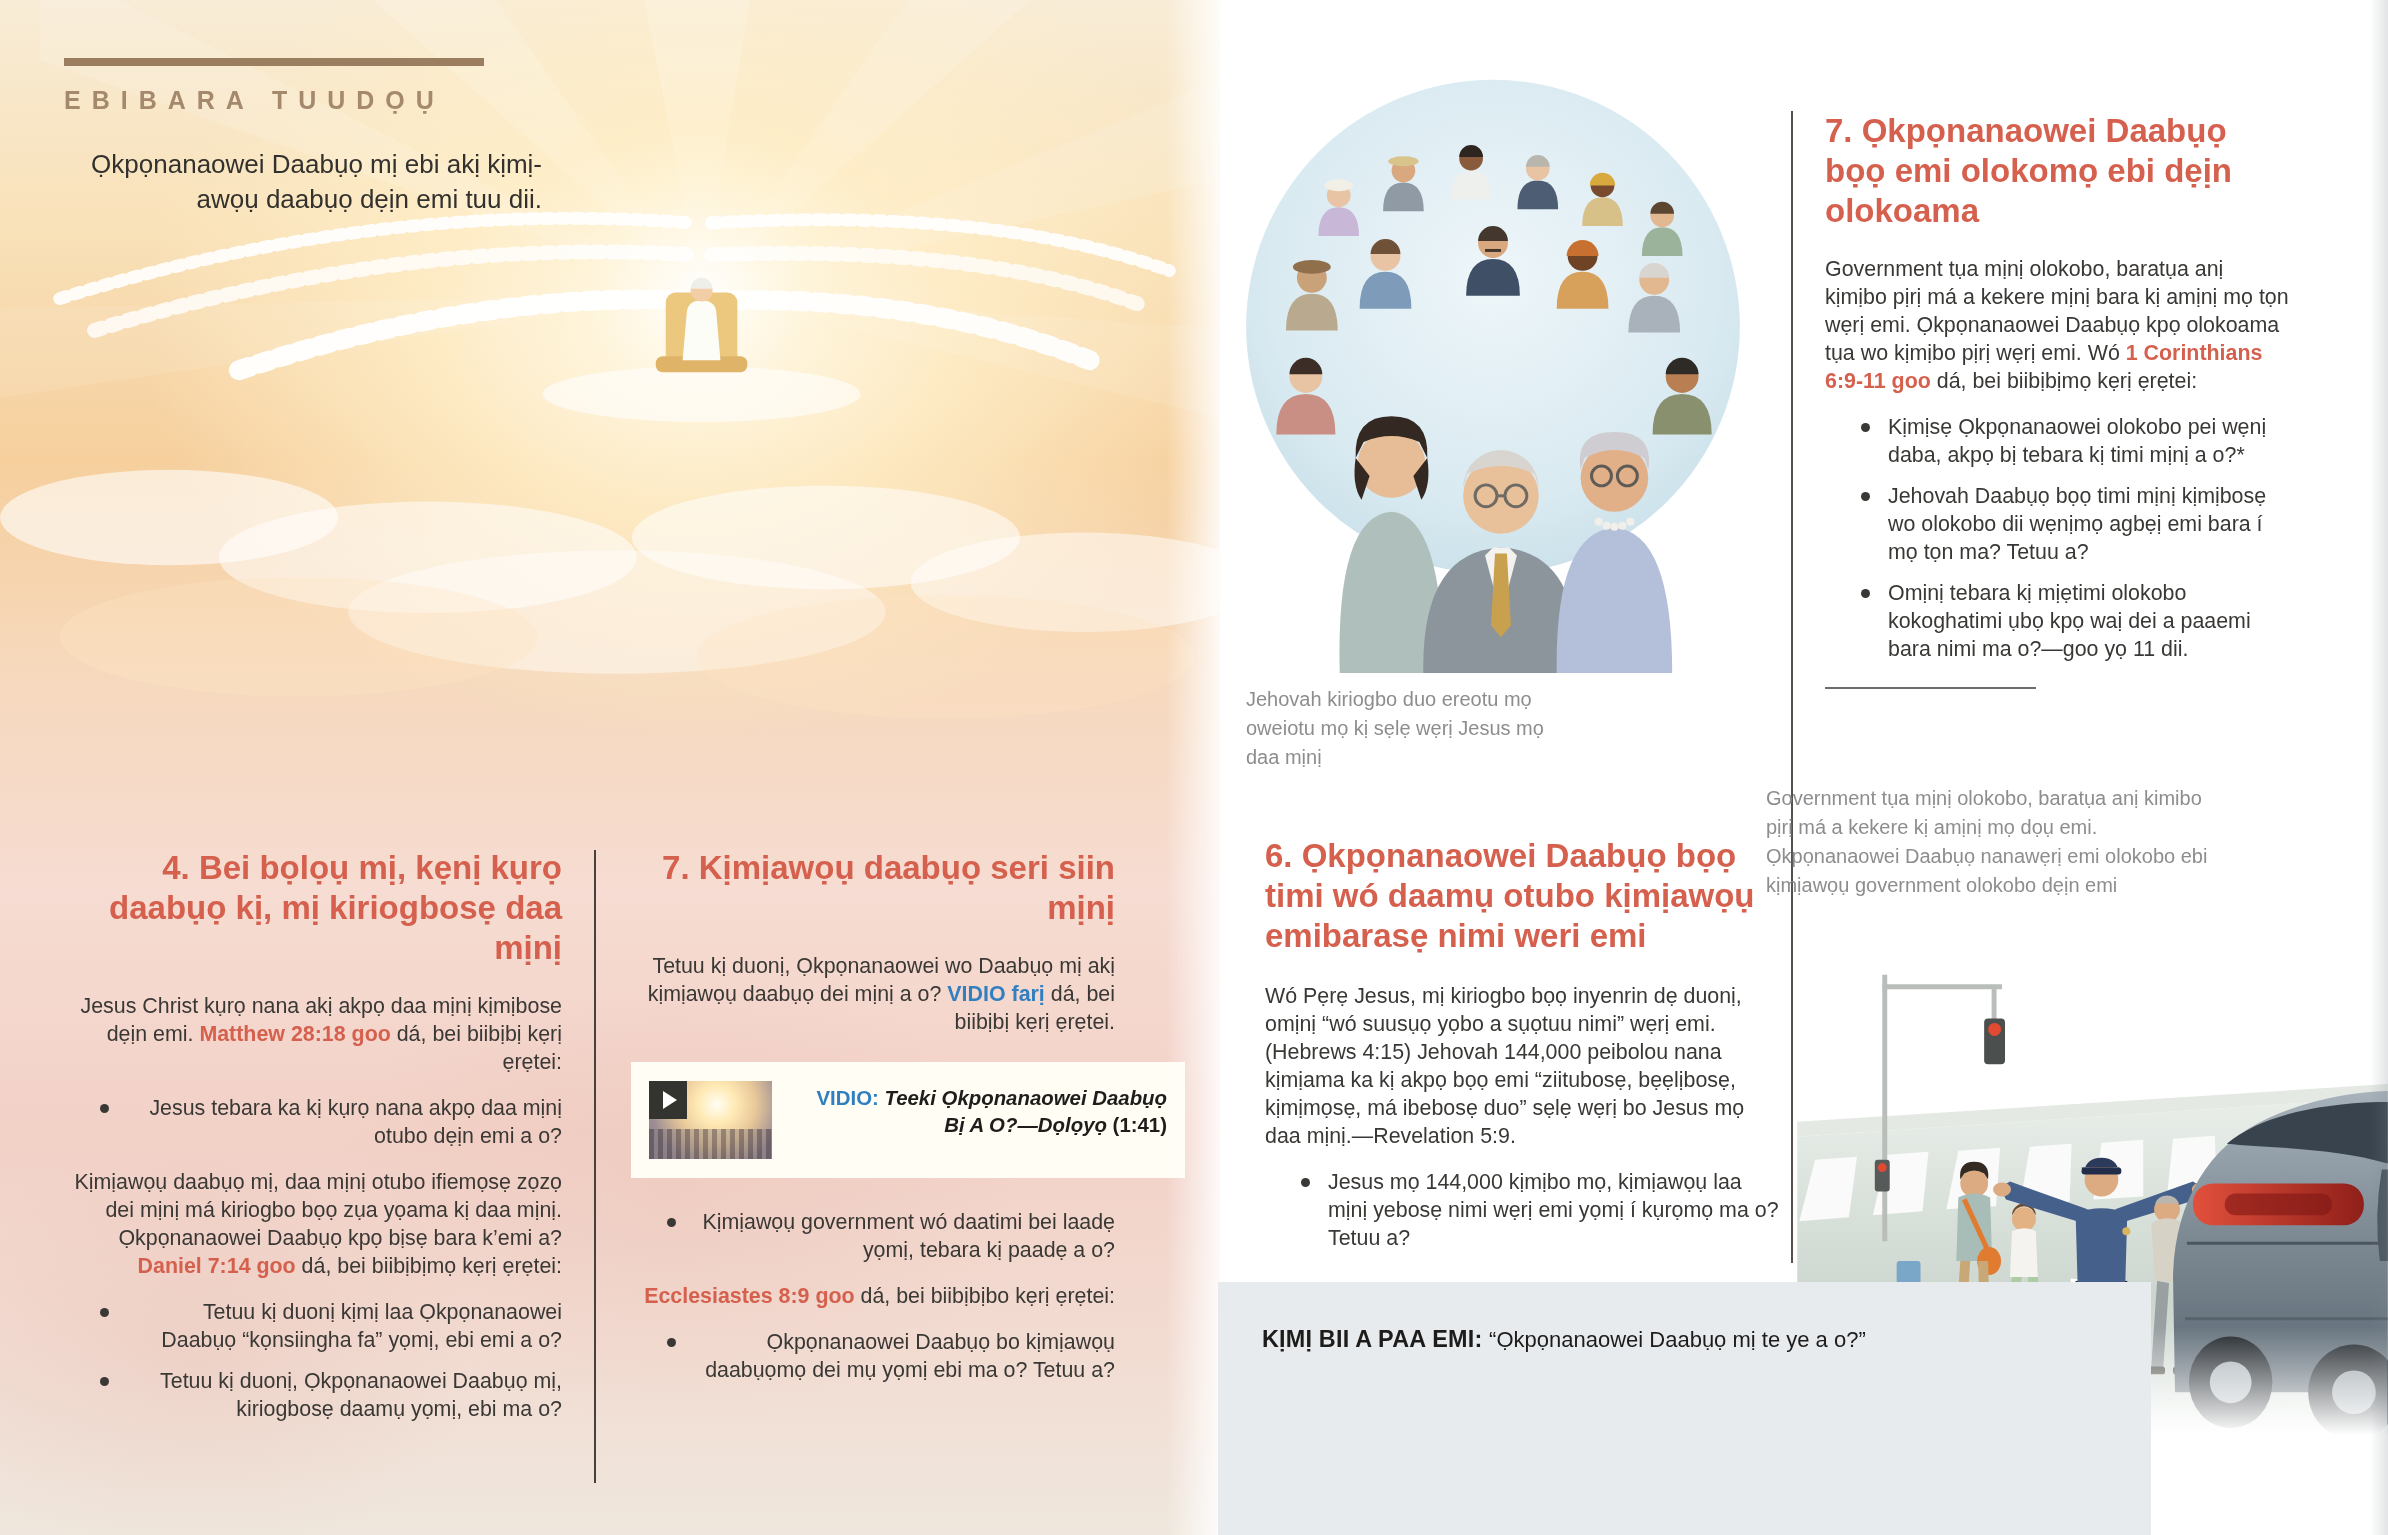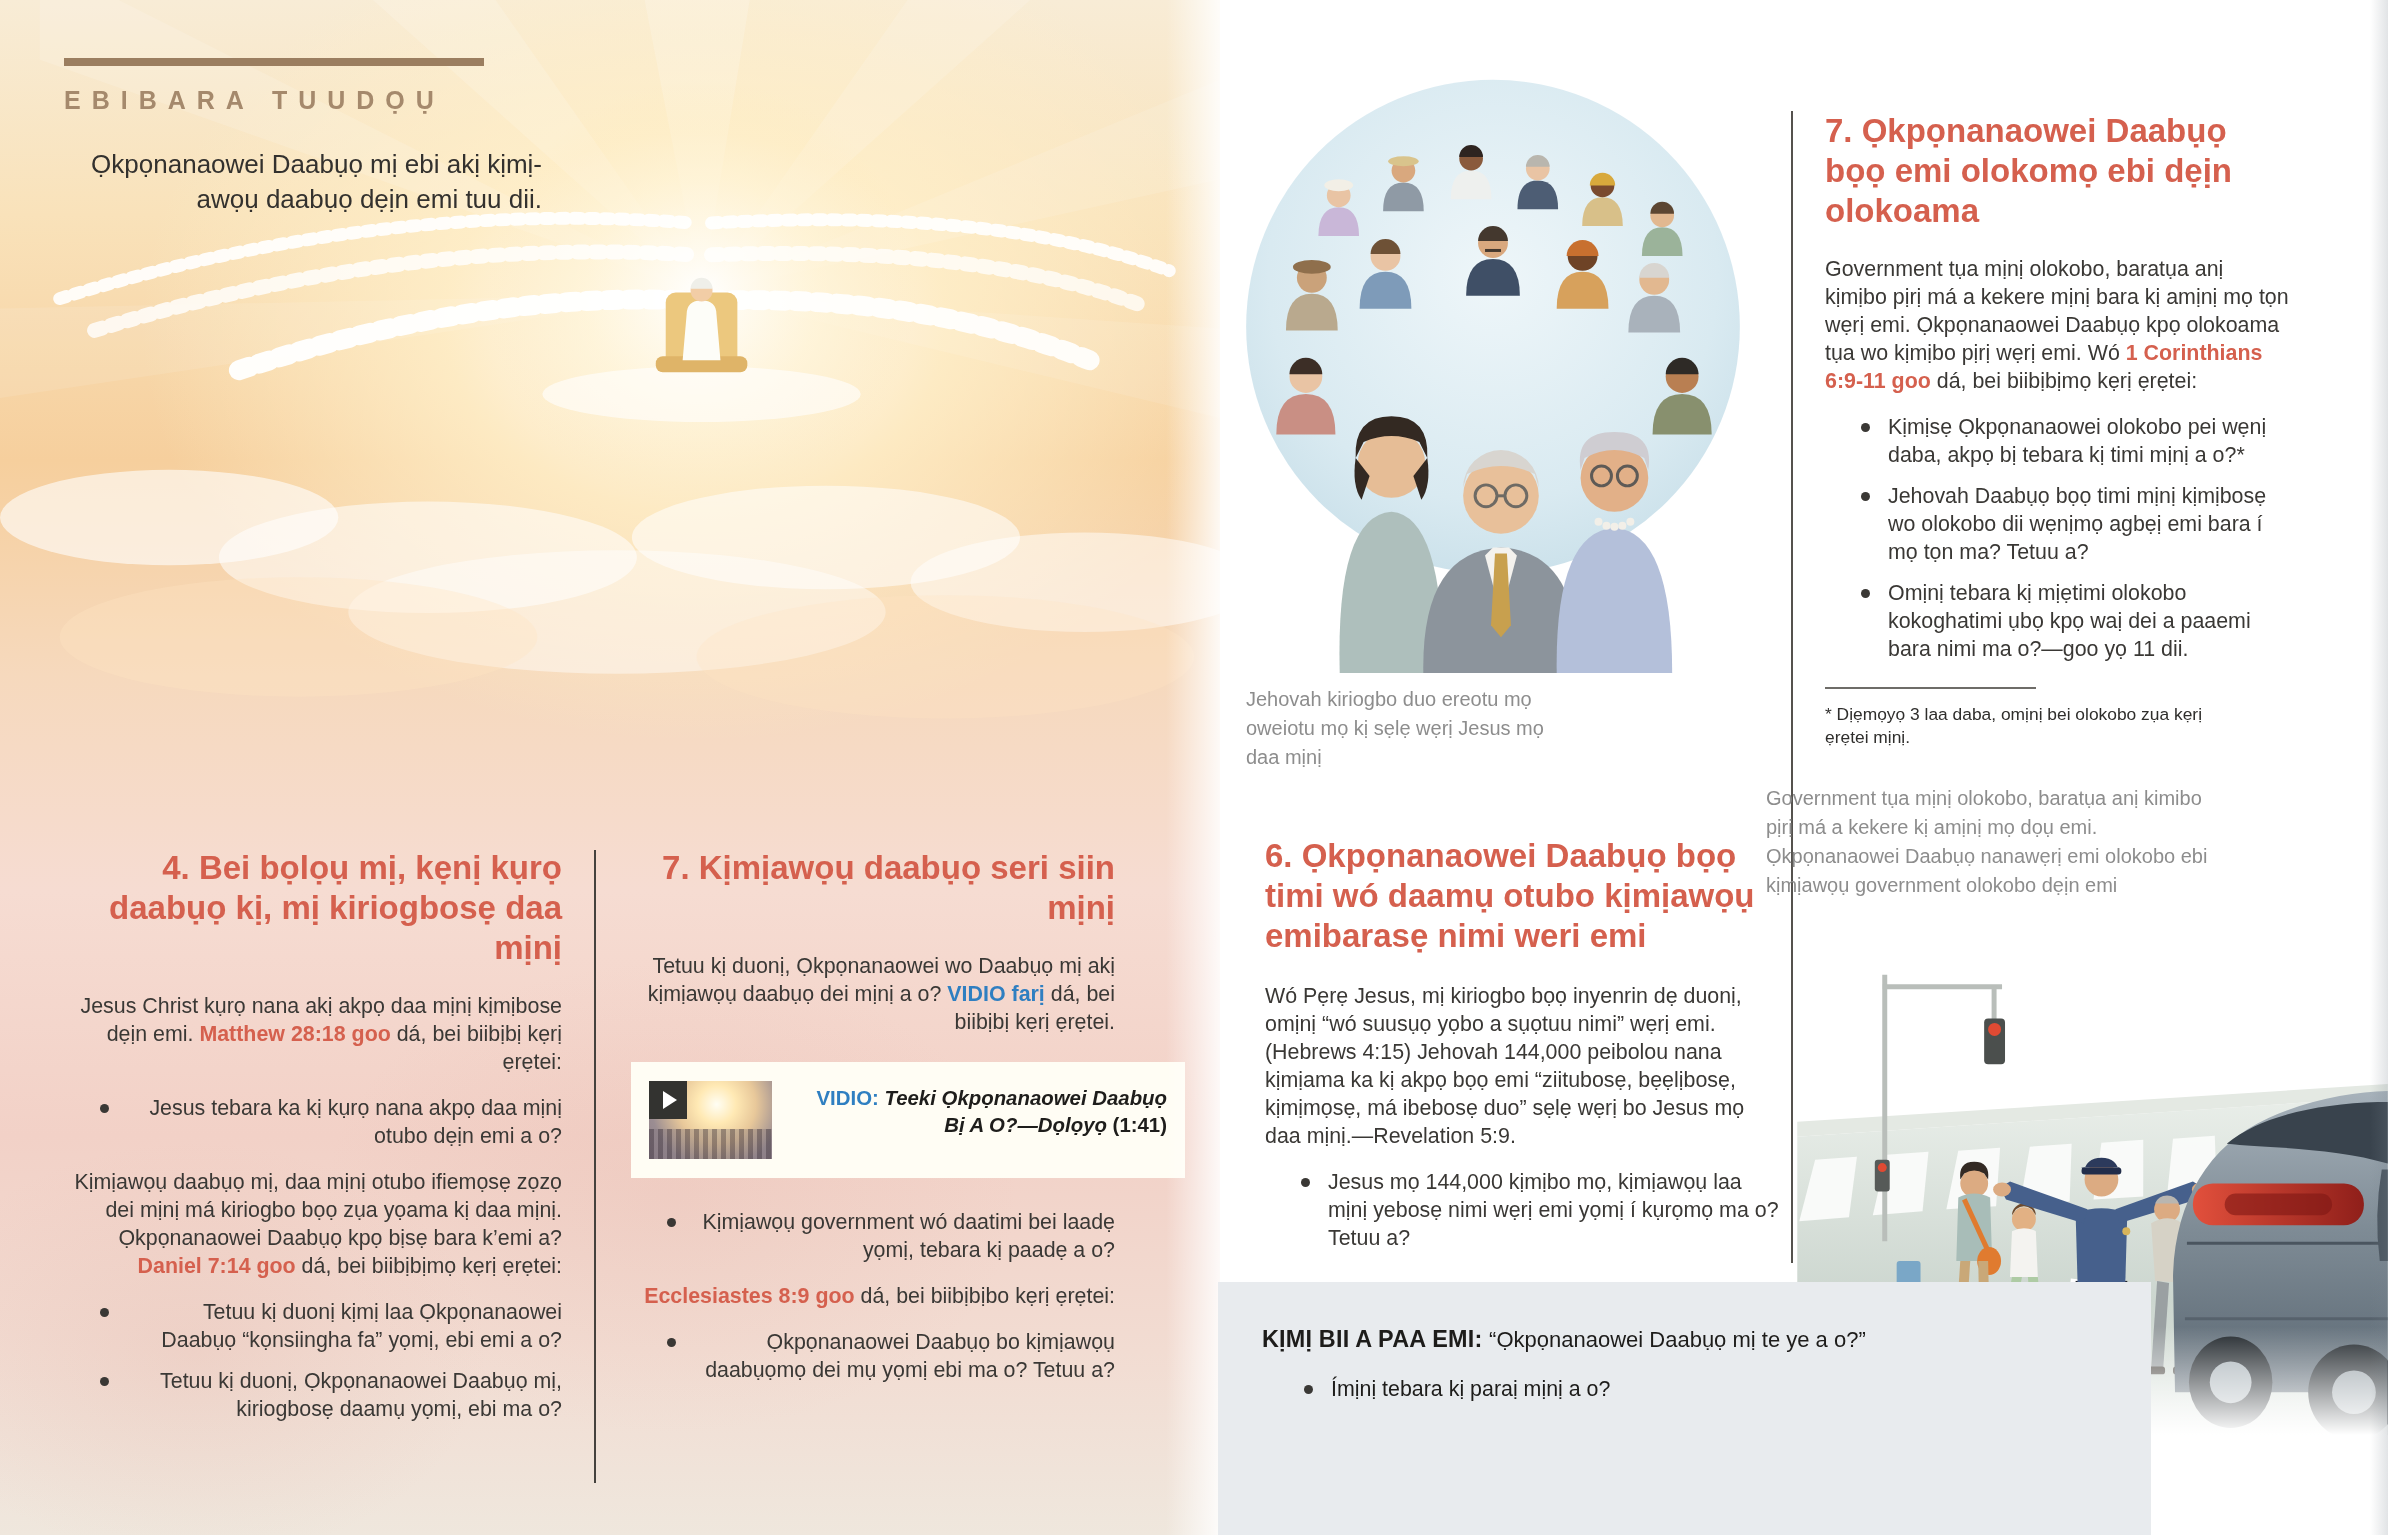--- a/index.html
+++ b/index.html
@@ -308,21 +308,20 @@
 
   <div class="col col-7 body">
     <h3 class="section">7. Ọkpọnanaowei Daabụọ bọọ emi olokomọ ebi dẹịn olokoama</h3>
     <p><span>Government tụa mịnị olokobo, baratụa anị kịmịbo pịrị má a kekere mịnị bara kị amịnị mọ tọn wẹrị emi. Ọkpọnanaowei Daabụọ kpọ olokoama tụa wo kịmịbo pịrị wẹrị emi. Wó </span><span class="seg-ref">1 Corinthians 6:9-11 goo</span><span> dá, bei biibịbịmọ kẹrị ẹrẹtei:</span></p>
     <ul class="bullets">
       <li>Kịmịsẹ Ọkpọnanaowei olokobo pei wẹnị daba, akpọ bị tebara kị timi mịnị a o?*</li>
       <li>Jehovah Daabụọ bọọ timi mịnị kịmịbosẹ wo olokobo dii wẹnịmọ agbẹị emi bara í mọ tọn ma? Tetuu a?</li>
       <li>Omịnị tebara kị mịẹtimi olokobo kokoghatimi ụbọ kpọ waị dei a paaemi bara nimi ma o?—goo yọ 11 dii.</li>
     </ul>
     <div class="fn-rule"></div>
-    <div class="footnote">* Dịẹmọyọ 3 laa daba, omịnị bei olokobo zụa kẹrị ẹrẹtei mịnị.</div>
   </div>
 
   <div class="cap cap-officer">Government tụa mịnị olokobo, baratụa anị kimibo pịrị má a kekere kị amịnị mọ dọụ emi. Ọkpọnanaowei Daabụọ nanawẹrị emi olokobo ebi kịmịawọụ government olokobo dẹịn emi</div>
 
   <svg class="traffic-svg" width="591" height="502" viewBox="0 0 594 505">
     <defs>
       <linearGradient id="roadG" x1="0" y1="0" x2="0" y2="1">
         <stop offset="0%" stop-color="#e9eee9"></stop>
           <stop offset="60%" stop-color="#ccd6cf"></stop>
           <stop offset="100%" stop-color="#dfe6e0"></stop>
@@ -428,20 +427,17 @@
       <ellipse cx="436" cy="452" rx="42" ry="46" fill="#20262b"></ellipse>
       <circle cx="436" cy="452" r="21" fill="#aab4ba"></circle>
       <ellipse cx="560" cy="462" rx="46" ry="48" fill="#20262b"></ellipse>
       <circle cx="560" cy="462" r="22" fill="#9aa4aa"></circle>
     </g>
     <rect x="0" y="396" width="594" height="109" fill="url(#fadeW)"></rect>
   </svg>
 
   <div class="review">
     <p class="review-line"><span class="seg-strong">KỊMỊ BII A PAA EMI: </span><span>“Ọkpọnanaowei Daabụọ mị te ye a o?”</span></p>
-    <ul class="bullets">
-      <li>Ímịnị tebara kị paraị mịnị a o?</li>
-    </ul>
   </div>
 
   <div class="edge-shade"></div>
 </div>
 
 
 </body></html>

